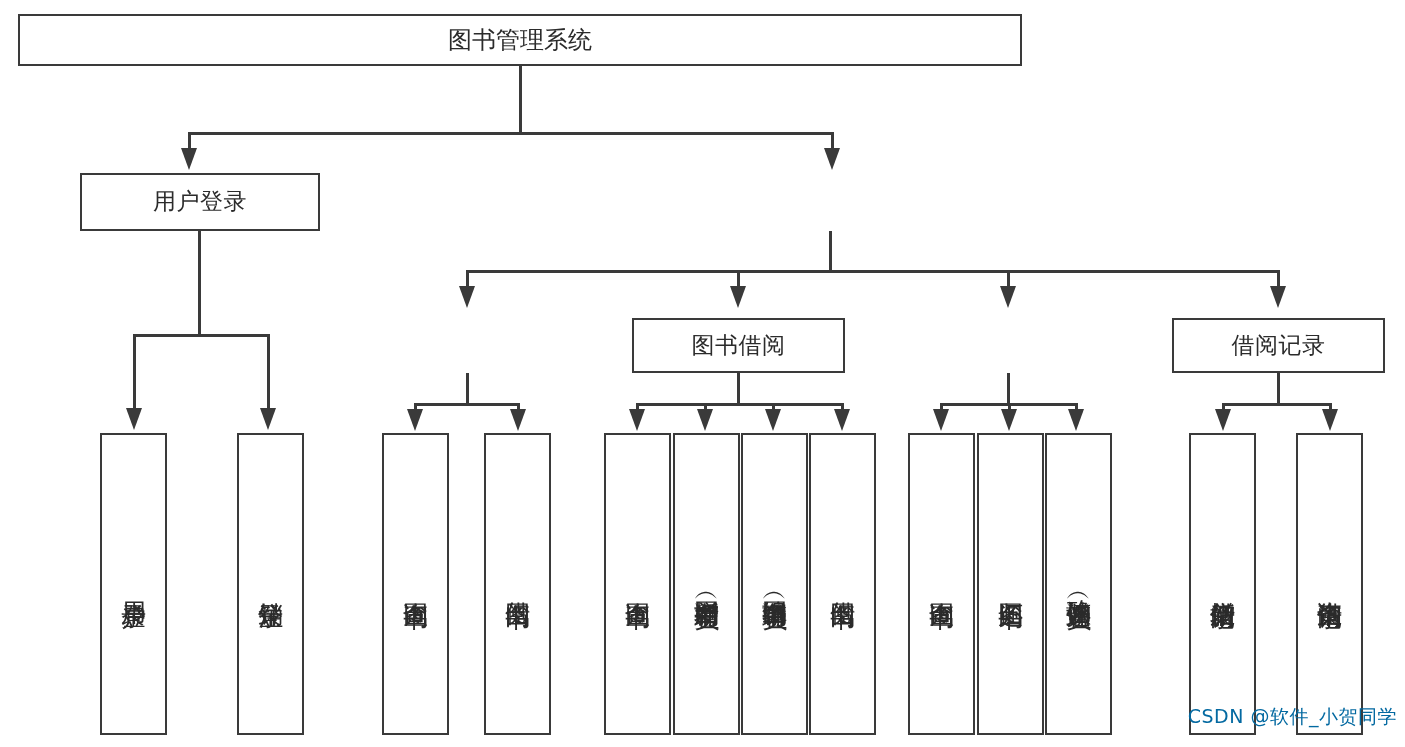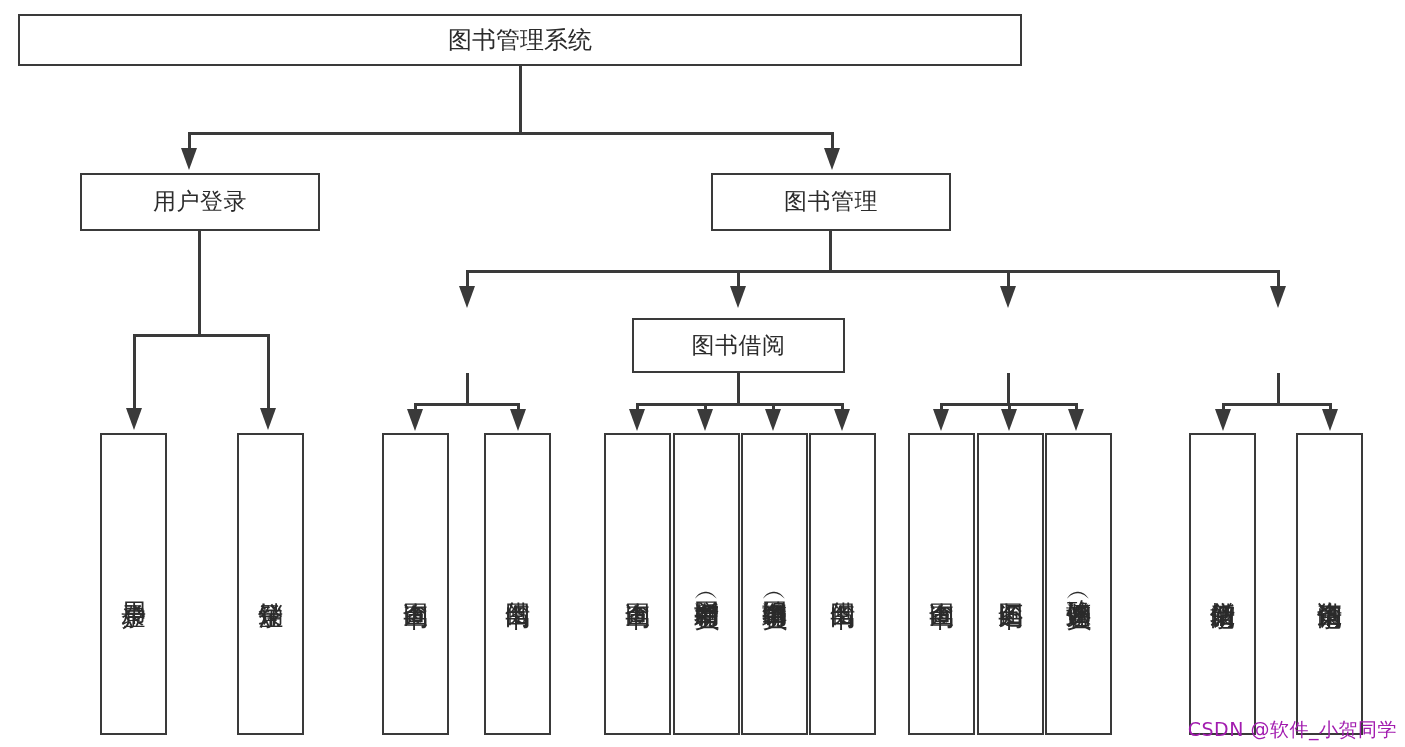--- a/index.html
+++ b/index.html
@@ -55,23 +55,23 @@
     position: absolute;
     width: 0;
     height: 0;
     border-left: 8px solid transparent;
     border-right: 8px solid transparent;
     border-top: 22px solid #3a3a3a;
   }
   .watermark {
     position: absolute;
     right: 8px;
-    bottom: 4px;
+    bottom: 17px;
     font-size: 19px;
-    color: #a21caf;
+    color: #0369a1;
     white-space: nowrap;
     font-family: "DejaVu Sans", "Liberation Sans", sans-serif;
     letter-spacing: 0.5px;
   }
 </style>
 </head>
 <body>
 
 <div id="canvas">
 
@@ -82,21 +82,20 @@
   <div class="line hline" style="left:188px; top:132px; width:646px; height:3px;"></div>
 
   <div class="line vline" style="left:188px; top:132px; width:3px; height:18px;"></div>
   <div class="arrow" style="left:181px; top:148px;"></div>
 
   <div class="line vline" style="left:831px; top:132px; width:3px; height:18px;"></div>
   <div class="arrow" style="left:824px; top:148px;"></div>
 
   <div class="node h" style="left:80px; top:173px; width:240px; height:58px;">用户登录</div>
 
-  <div class="node h" style="left:711px; top:173px; width:240px; height:58px;">图书管理</div>
 
   <div class="line vline" style="left:198px; top:231px; width:3px; height:105px;"></div>
   <div class="line hline" style="left:133px; top:334px; width:137px; height:3px;"></div>
   <div class="line vline" style="left:133px; top:334px; width:3px; height:76px;"></div>
   <div class="arrow" style="left:126px; top:408px;"></div>
   <div class="line vline" style="left:267px; top:334px; width:3px; height:76px;"></div>
   <div class="arrow" style="left:260px; top:408px;"></div>
 
   <div class="line vline" style="left:829px; top:231px; width:3px; height:41px;"></div>
   <div class="line hline" style="left:466px; top:270px; width:814px; height:3px;"></div>
@@ -110,20 +109,21 @@
   <div class="line vline" style="left:1007px; top:270px; width:3px; height:18px;"></div>
   <div class="arrow" style="left:1000px; top:286px;"></div>
 
   <div class="line vline" style="left:1277px; top:270px; width:3px; height:18px;"></div>
   <div class="arrow" style="left:1270px; top:286px;"></div>
 
 
   <div class="node h" style="left:632px; top:318px; width:213px; height:55px;">图书借阅</div>
 
 
+  <div class="node h" style="left:1172px; top:318px; width:213px; height:55px;">借阅记录</div>
 
   <div class="line vline" style="left:466px; top:373px; width:3px; height:32px;"></div>
   <div class="line hline" style="left:414px; top:403px; width:106px; height:3px;"></div>
   <div class="line vline" style="left:414px; top:403px; width:3px; height:8px;"></div>
   <div class="arrow" style="left:407px; top:409px;"></div>
   <div class="line vline" style="left:517px; top:403px; width:3px; height:8px;"></div>
   <div class="arrow" style="left:510px; top:409px;"></div>
 
   <div class="line vline" style="left:737px; top:373px; width:3px; height:32px;"></div>
   <div class="line hline" style="left:636px; top:403px; width:208px; height:3px;"></div>

